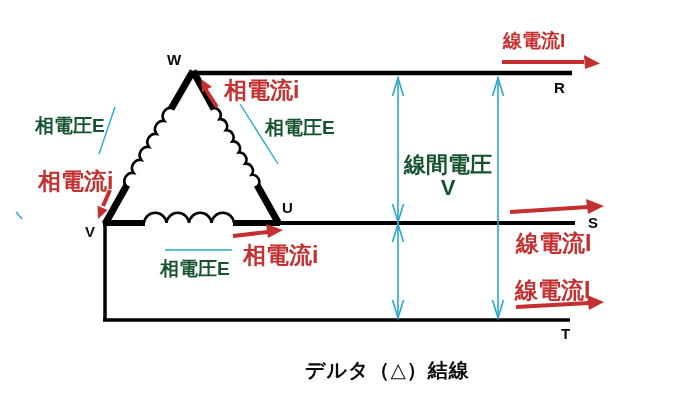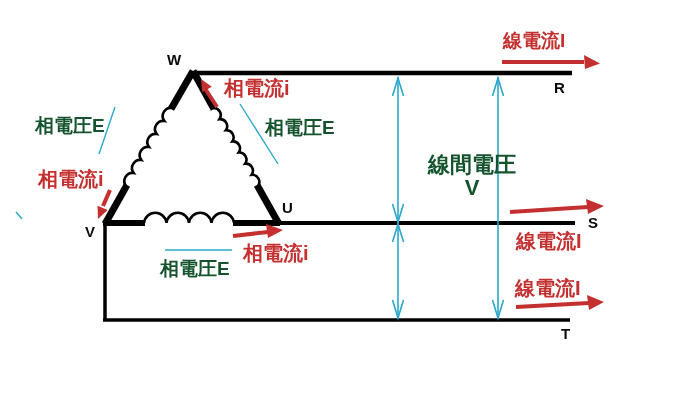--- a/index.html
+++ b/index.html
@@ -5,23 +5,23 @@
   html,body{margin:0;padding:0;background:#fff;}
   #stage{
     position:relative;width:685px;height:400px;background:#ffffff;
     font-family:"Liberation Sans","DejaVu Sans",sans-serif;overflow:hidden;
   }
   #drawing{position:absolute;left:0;top:0;}
   .lbl{position:absolute;font-weight:bold;white-space:nowrap;line-height:1.05;}
   .cyan{color:#14532d;}
   .red{color:#c43030;}
   .blk{color:#0a0a0a;font-weight:600;}
-  .f20{font-size:20px;}
+  .f20{font-size:23px;}
   .f19{font-size:19px;}
-  .f22{font-size:22px;padding-left:24px;}
+  .f22{font-size:22px;}
   .term{font-size:15px;}
   .center-stack{text-align:center;width:100px;}
   .caption{font-size:20px;letter-spacing:1px;}
 </style>
 </head>
 <body>
 
 <div id="stage">
 
   <svg id="drawing" width="685" height="400" viewBox="0 0 685 400">
@@ -111,14 +111,15 @@
   <div class="lbl cyan f19" style="left:160px;top:259px;">相電圧E</div>
   <div class="lbl red f20" style="left:515px;top:278px;">線電流I</div>
 
   <div class="lbl blk term" style="left:167px;top:52px;">W</div>
   <div class="lbl blk term" style="left:85px;top:224px;">V</div>
   <div class="lbl blk term" style="left:282px;top:200px;">U</div>
   <div class="lbl blk term" style="left:554px;top:80px;">R</div>
   <div class="lbl blk term" style="left:588px;top:215px;">S</div>
   <div class="lbl blk term" style="left:561px;top:326px;">T</div>
 
+  <div class="lbl blk caption" style="left:305px;top:360px;">デルタ（△）結線</div>
 
 </div>
 
 </body></html>

